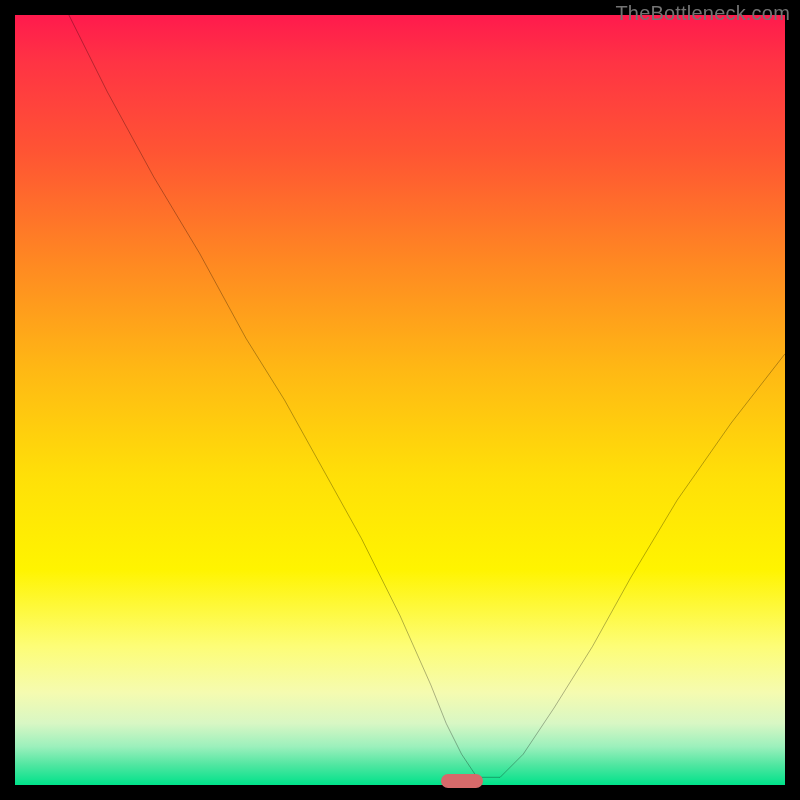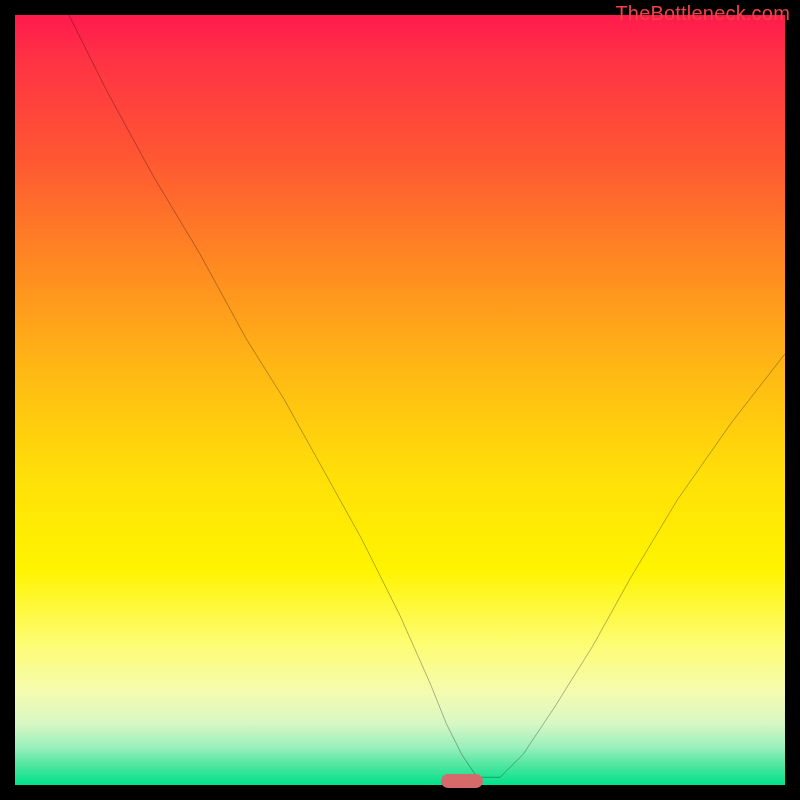--- a/index.html
+++ b/index.html
@@ -36,21 +36,21 @@
       #d8f7c4 92%,
       #9cf0bc 95%,
       #4de6a0 97.5%,
       #00e28a 100%
     );
   }
   .watermark {
     position: absolute;
     top: 2px;
     right: 10px;
-    color: #ef4444;
+    color: #737373;
     font-size: 20px;
     font-weight: 500;
     letter-spacing: 0.2px;
     z-index: 10;
   }
   svg.curve {
     position: absolute;
     left: 0;
     top: 0;
     width: 770px;

